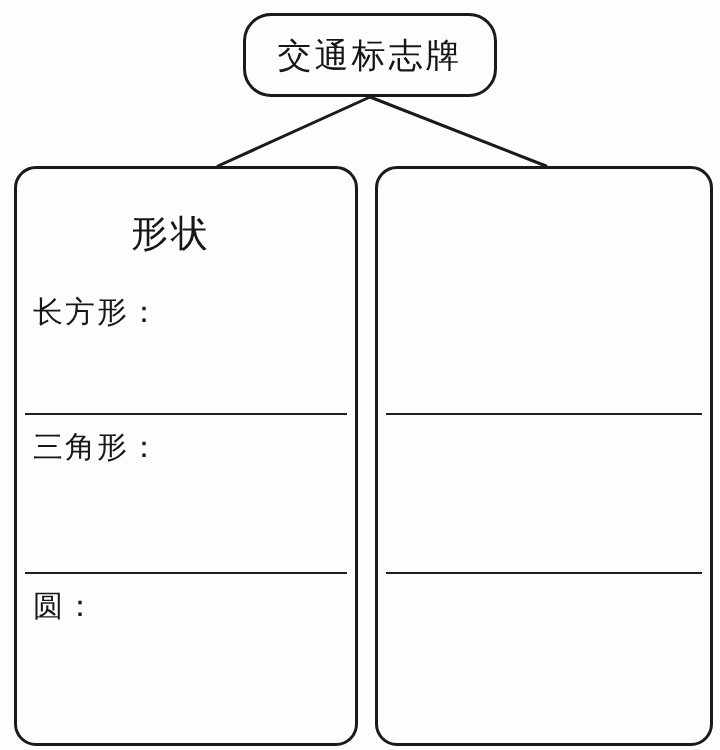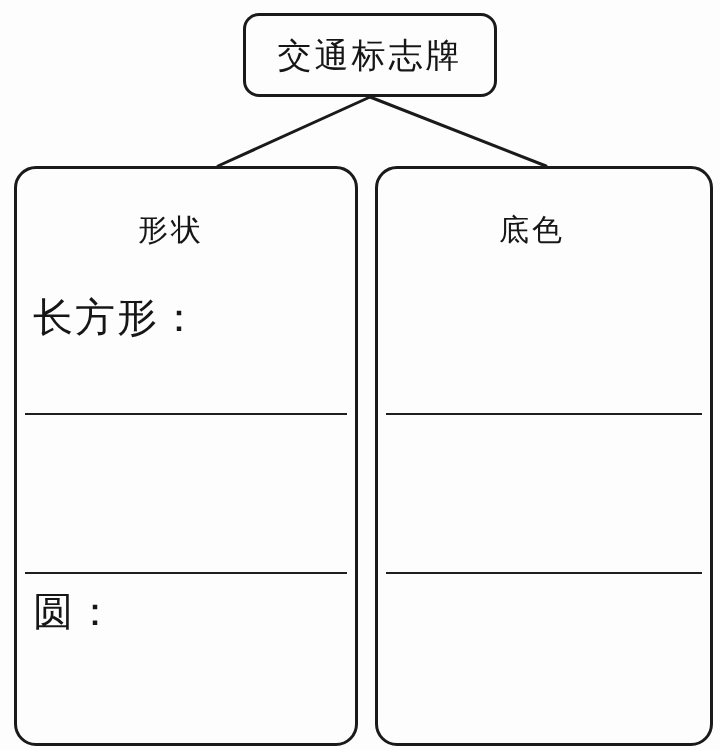--- a/index.html
+++ b/index.html
@@ -34,21 +34,21 @@
   }
 
   
   .root-node {
     position: absolute;
     left: 243px;
     top: 13px;
     width: 254px;
     height: 84px;
     border: 3px solid #1a1a1a;
-    border-radius: 16px;
+    border-radius: 28px;
     background: #fdfdfd;
     box-sizing: border-box;
     display: flex;
     align-items: center;
     justify-content: center;
   }
   .root-label {
     font-size: 34px;
     letter-spacing: 3px;
     color: #161616;
@@ -69,21 +69,21 @@
   }
   .panel-left  { left: 14px;  width: 344px; }
   .panel-right { left: 375px; width: 338px; }
 
   .panel-title {
     position: absolute;
     top: 46px;
     left: 0;
     width: 100%;
     text-align: center;
-    font-size: 30px;
+    font-size: 37px;
     letter-spacing: 3px;
     color: #161616;
     line-height: 1;
   }
   .panel-left .panel-title  { padding-right: 30px; box-sizing: border-box; }
   .panel-right .panel-title { padding-right: 24px; box-sizing: border-box; }
 
   
   .row {
     position: absolute;
@@ -92,21 +92,21 @@
     box-sizing: border-box;
   }
   .row-1 { top: 110px; height: 132px; }
   .row-2 { top: 245px; height: 156px; }
   .row-3 { top: 404px; height: 170px; }
 
   .row-label {
     position: absolute;
     left: 16px;
     top: 18px;
-    font-size: 40px;
+    font-size: 30px;
     letter-spacing: 2px;
     color: #161616;
     line-height: 1;
     white-space: nowrap;
   }
   .row-answer {
     position: absolute;
     left: 150px;
     top: 18px;
     font-size: 30px;
@@ -144,29 +144,32 @@
     <div class="panel-title">形状</div>
 
     <div class="divider divider-1"></div>
     <div class="divider divider-2"></div>
 
     <div class="row row-1">
       <span class="row-label">长方形：</span>
       <span class="row-answer"></span>
     </div>
 
+    <div class="row row-2">
+      <span class="row-label">三角形：</span>
+      <span class="row-answer"></span>
+    </div>
 
     <div class="row row-3">
       <span class="row-label">圆：</span>
       <span class="row-answer"></span>
     </div>
   </div>
 
   <div class="panel panel-right">
-    <div class="panel-title">底色</div>
 
     <div class="divider divider-1"></div>
     <div class="divider divider-2"></div>
 
 
 
     <div class="row row-3">
       <span class="row-label"></span>
       <span class="row-answer"></span>
     </div>

